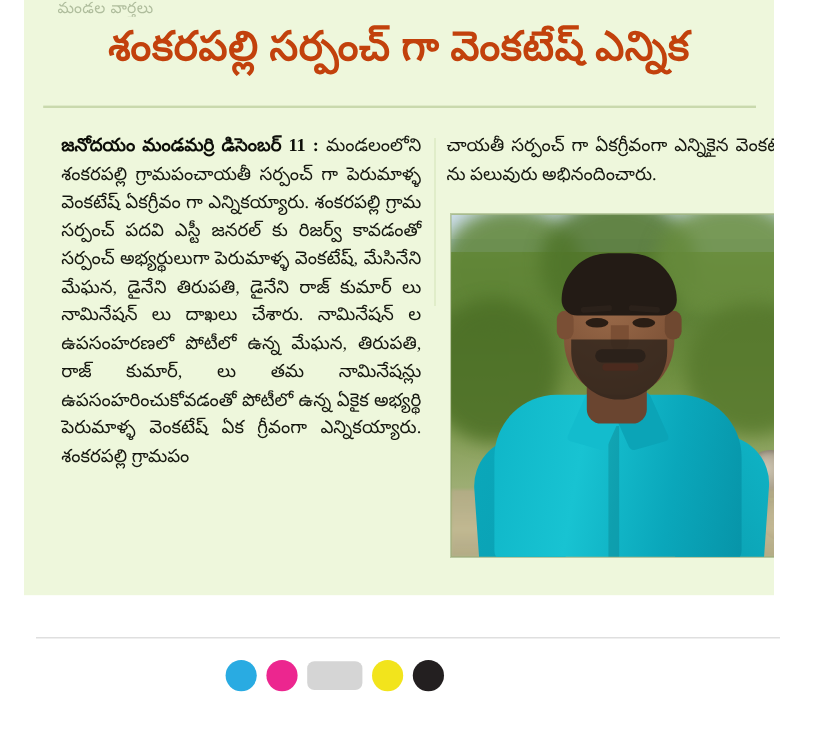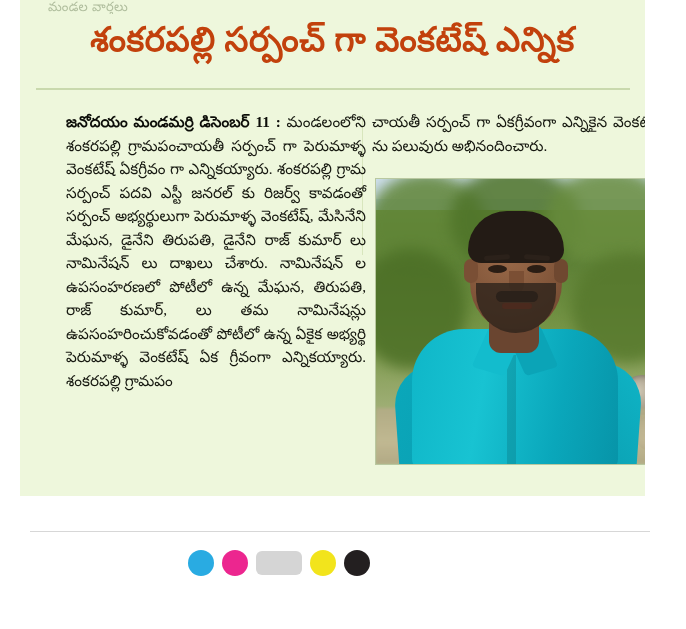--- a/index.html
+++ b/index.html
@@ -68,21 +68,21 @@
     left: 16px;
     top: 88px;
     width: 594px;
     height: 2px;
     background: #c9d9ad;
   }
 
   
   .col-left {
     position: absolute;
-    left: 46px;
+    left: 31px;
     top: 110px;
     width: 300px;
     font-family: "Liberation Serif", serif;
     font-size: 15.2px;
     line-height: 23.5px;
     color: #15170f;
     text-align: justify;
     text-justify: inter-word;
   }
 

